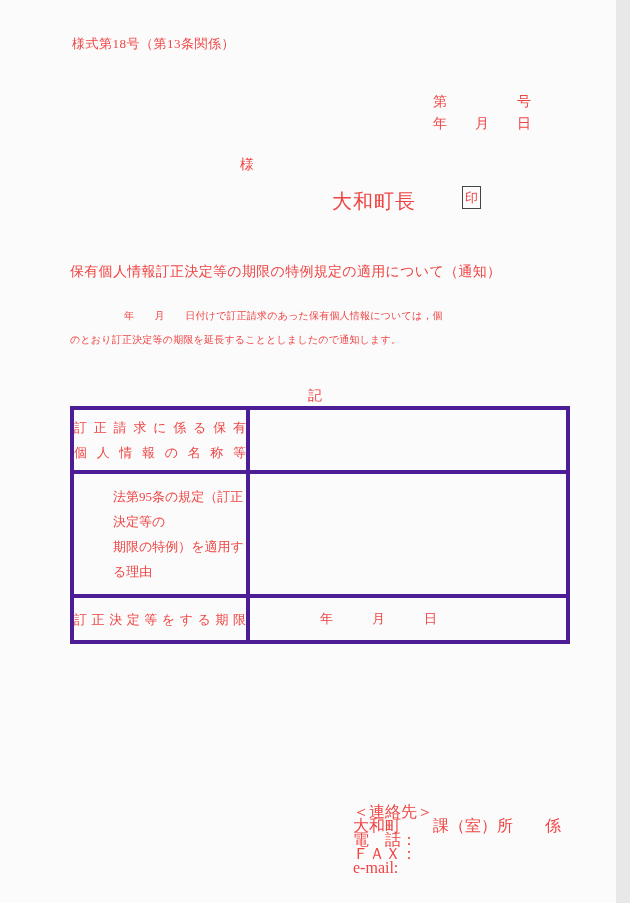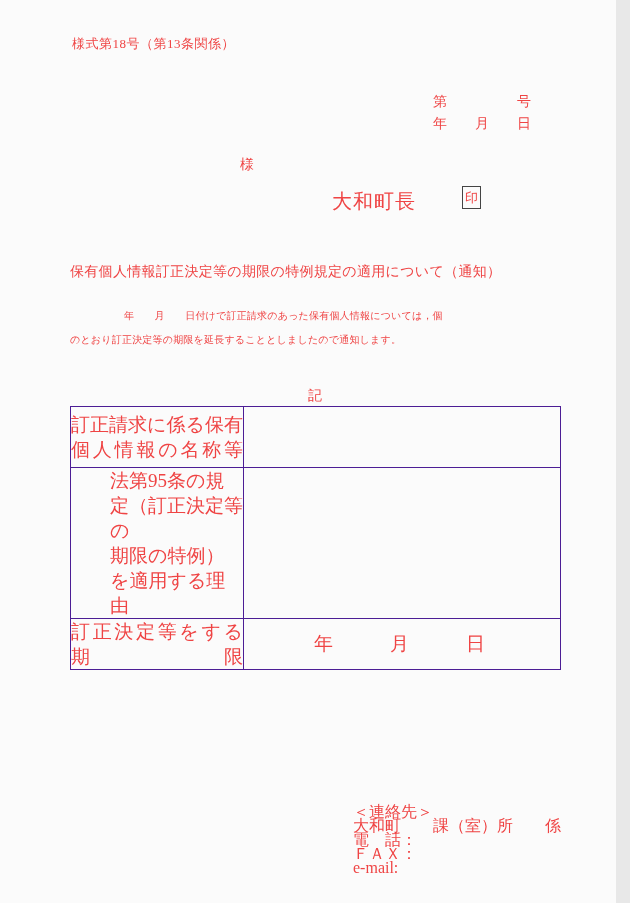--- a/index.html
+++ b/index.html
@@ -74,23 +74,23 @@
   }
 
   .form-table {
     position: absolute;
     left: 70px; top: 406px;
     width: 490px;
     border-collapse: collapse;
     table-layout: fixed;
   }
   .form-table td {
-    border: 1px solid #4c1d95;
+    border: 4px solid #4c1d95;
     vertical-align: middle;
-    font-size: 19px;
+    font-size: 13px;
     padding: 0;
   }
   .label-cell { width: 172px; padding: 0 9px; }
   .value-cell { width: 316px; }
   .row-1 td { height: 60px; }
   .row-2 td { height: 120px; padding-left: 39px; }
   .row-3 td { height: 42px; margin-top: 36px; }
   .jline {
     text-align: justify;
     text-align-last: justify;

